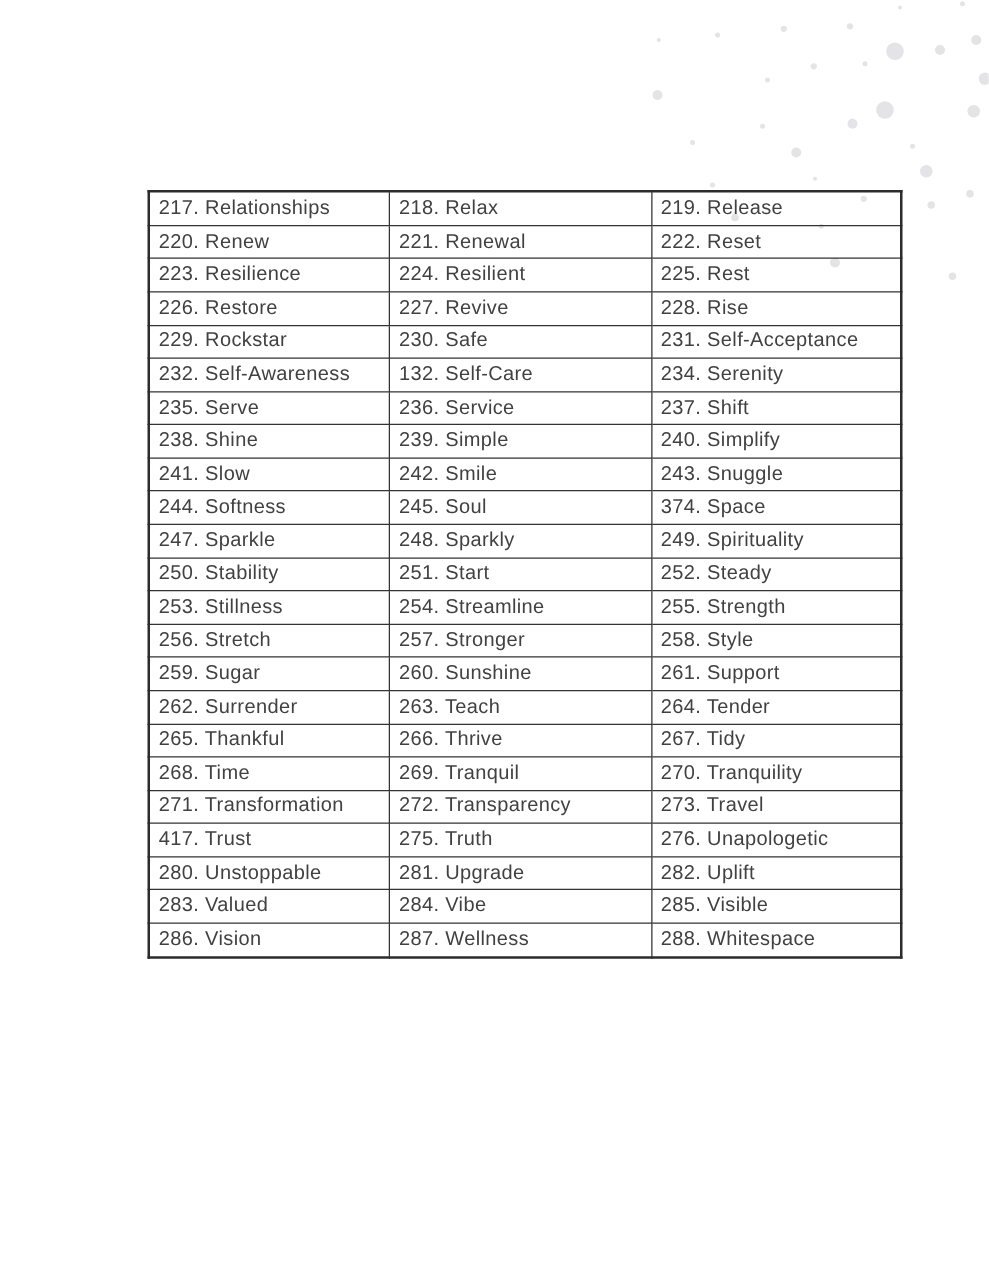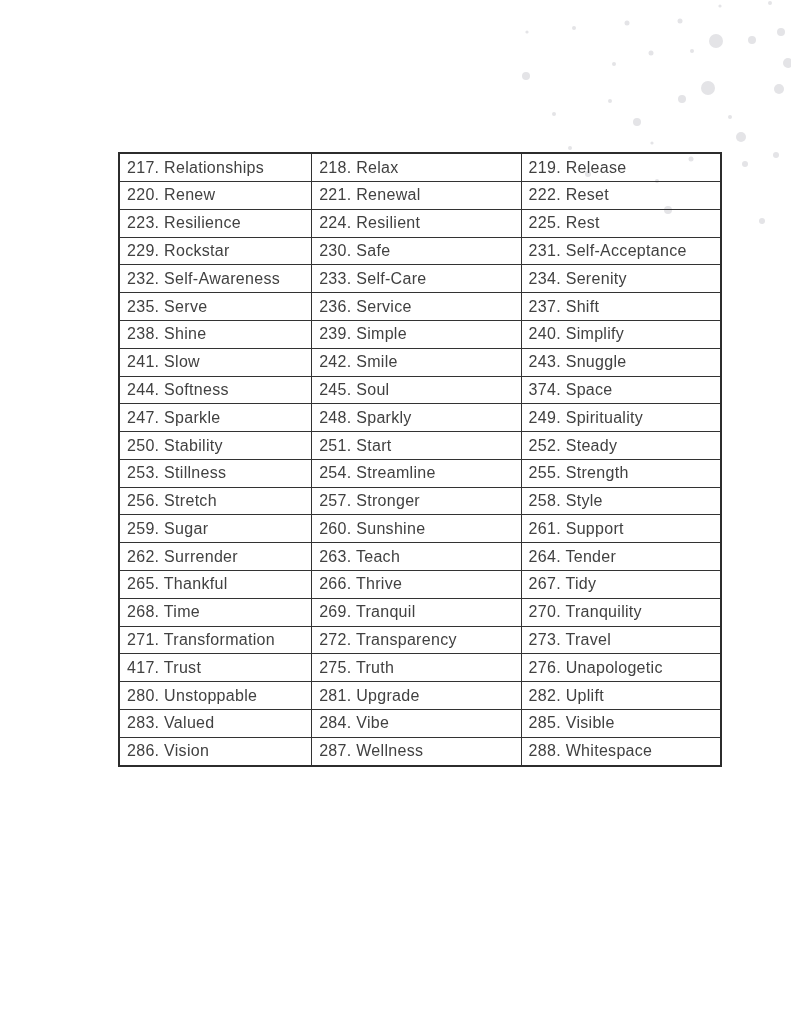--- a/index.html
+++ b/index.html
@@ -112,27 +112,32 @@
           <td>220. Renew</td>
           <td>221. Renewal</td>
           <td>222. Reset</td>
         </tr>
         <tr>
           <td>223. Resilience</td>
           <td>224. Resilient</td>
           <td>225. Rest</td>
         </tr>
         <tr>
+          <td>226. Restore</td>
+          <td>227. Revive</td>
+          <td>228. Rise</td>
+        </tr>
+        <tr>
           <td>229. Rockstar</td>
           <td>230. Safe</td>
           <td>231. Self-Acceptance</td>
         </tr>
         <tr>
           <td>232. Self-Awareness</td>
-          <td>233. Self-Care</td>
+          <td>132. Self-Care</td>
           <td>234. Serenity</td>
         </tr>
         <tr>
           <td>235. Serve</td>
           <td>236. Service</td>
           <td>237. Shift</td>
         </tr>
         <tr>
           <td>238. Shine</td>
           <td>239. Simple</td>

